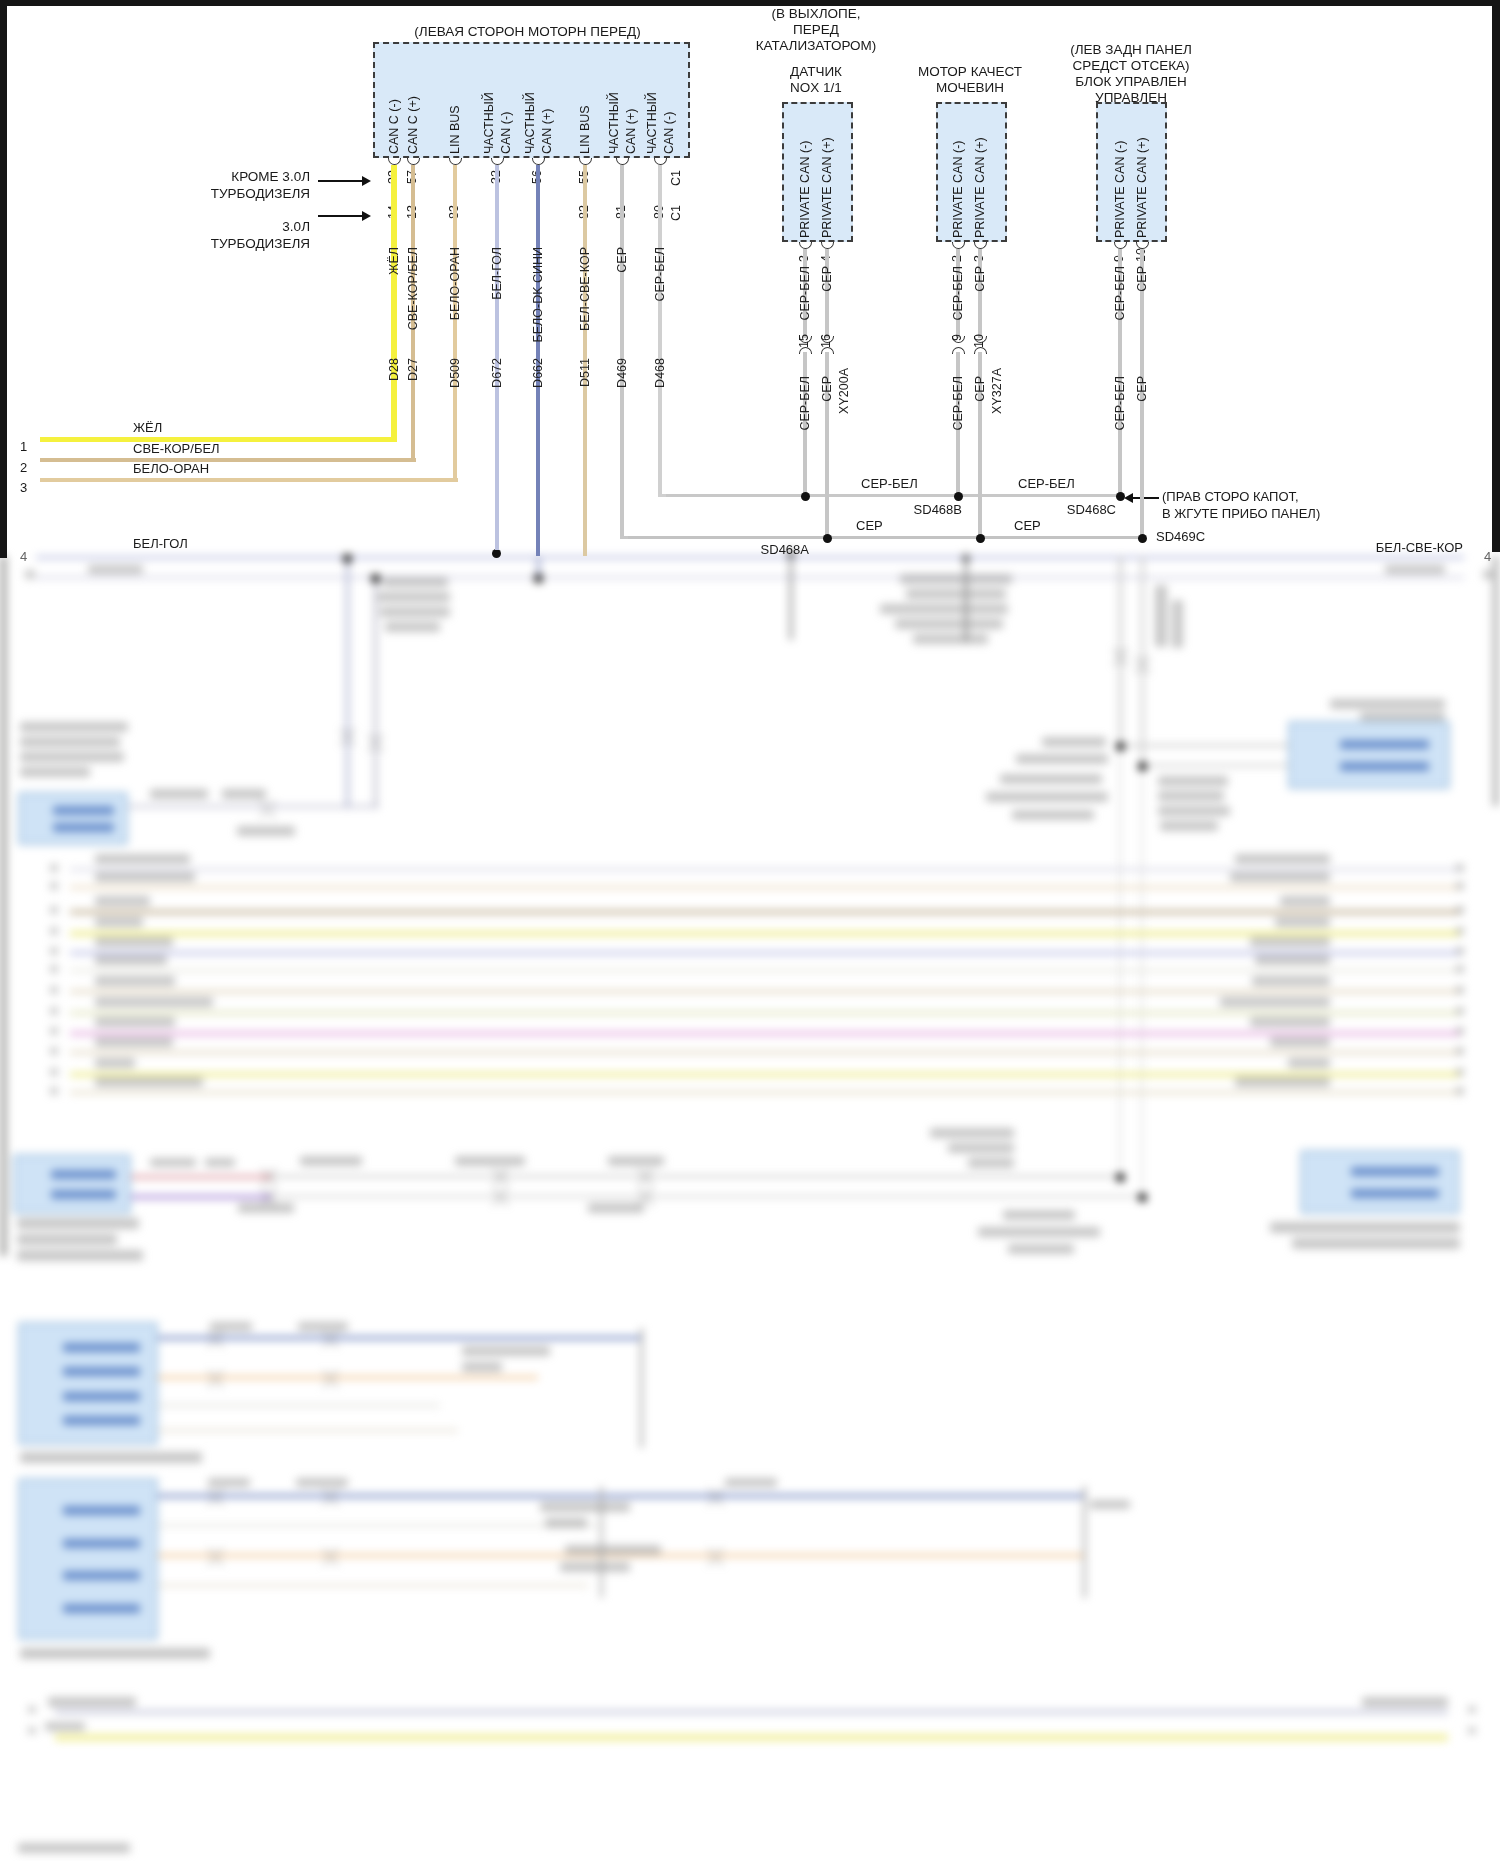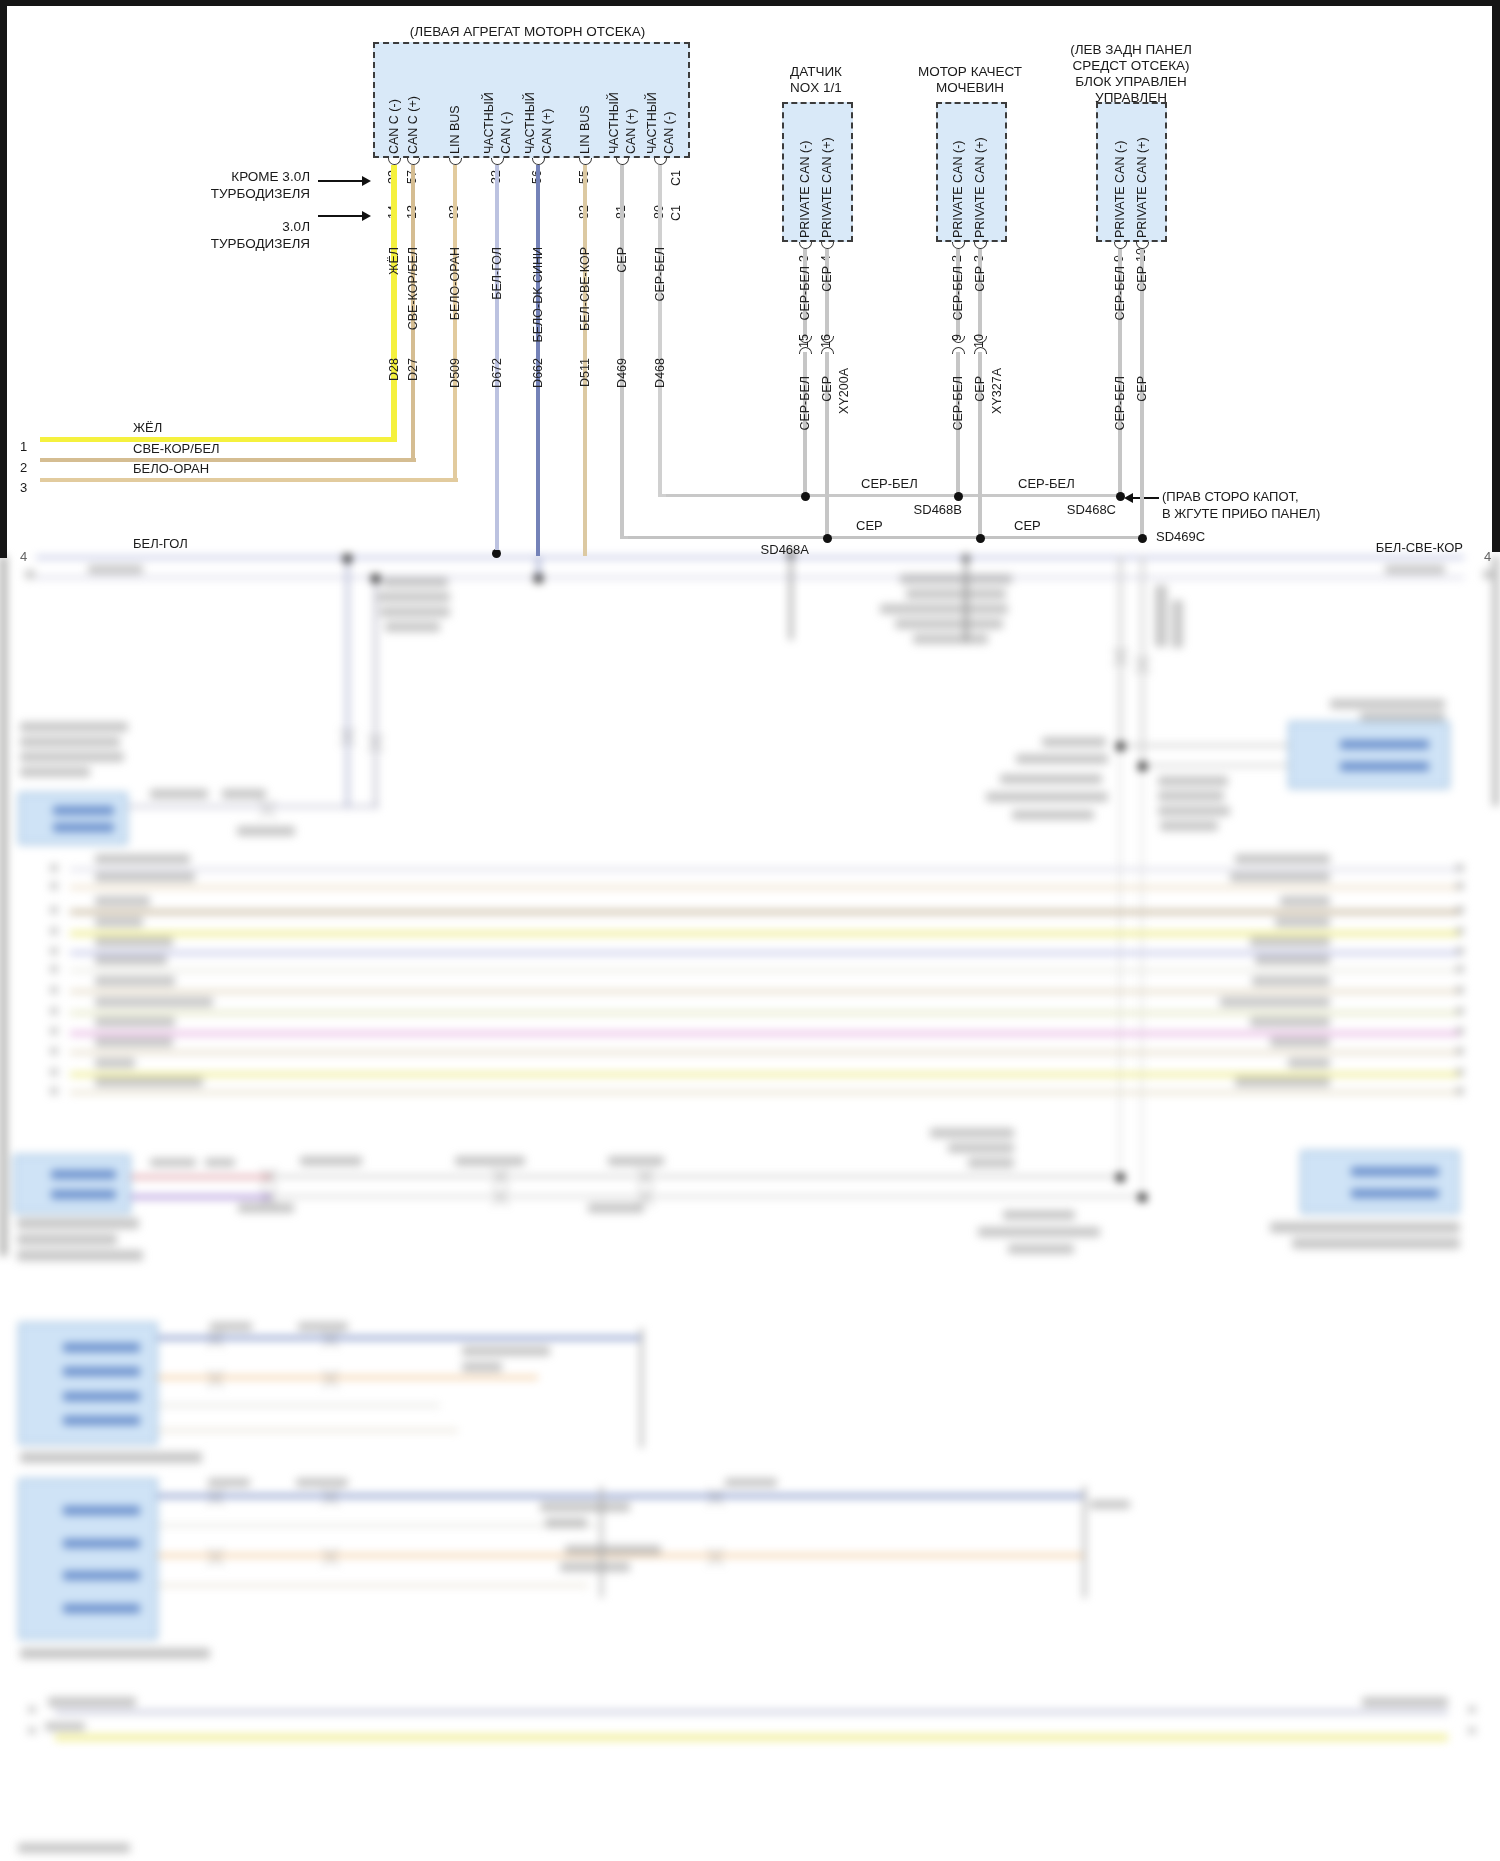--- a/index.html
+++ b/index.html
@@ -263,21 +263,21 @@
       <div class="smudge" style="left: 50px; top: 1087px; width: 8px; height: 8px;"></div>
       <div class="smudge" style="left: 1456px; top: 1087px; width: 8px; height: 8px;"></div>
     </div>
 
   <div id="sharp-layer" class="abs" style="left:0;top:0;width:1500px;height:1861px;">
     <div class="frame top"></div>
     <div class="frame left"></div>
     <div class="frame right"></div>
 
     <div class="cap" id="pcm-cap" style="left:340px;top:6px;width:375px;">
-      <div>(ЛЕВАЯ АГРЕГАТ МОТОРН ОТСЕКА)</div>
+      <div>(ЛЕВАЯ СТОРОН МОТОРН ПЕРЕД)</div>
       <div>БЛОК УПРАВЛ СИЛОВЫ АГРЕГАТ</div>
     </div>
     <div class="dashbox" style="left:373px;top:42px;width:317px;height:116px;"></div>
 
     <div class="lbl" style="left:133px;top:536px;">БЕЛ-ГОЛ</div>
     <div class="lbl" style="left:20px;top:549px;color:#666;">4</div>
     <div class="dot" style="left:492px;top:549px;"></div>
     <div class="lbl right" style="left:1330px;top:540px;width:133px;">БЕЛ-СВЕ-КОР</div>
     <div class="lbl" style="left:1484px;top:549px;color:#666;">4</div>
 
@@ -356,20 +356,21 @@
       <div class="vt end" style="left: 652px; top: 358px; color: rgb(34, 34, 34);">D468</div>
       <div class="hline" style="left: 658px; top: 494px; width: 8px; height: 3px; background: rgb(208, 208, 208);"></div>
       <div class="vt end" style="left: 668px; top: 170px;">C1</div>
       <div class="vt end" style="left: 668px; top: 205px;">C1</div>
       <div class="cap right" style="left: 150px; top: 168px; width: 160px; text-align: right;"><div>КРОМЕ 3.0Л</div><div>ТУРБОДИЗЕЛЯ</div></div>
       <div class="hline" style="left: 318px; top: 180px; width: 46px; height: 2px; background: rgb(17, 17, 17);"></div>
       <div class="tri-r" style="left: 362px; top: 176px;"></div>
       <div class="cap right" style="left: 150px; top: 218px; width: 160px; text-align: right;"><div>3.0Л</div><div>ТУРБОДИЗЕЛЯ</div></div>
       <div class="hline" style="left: 318px; top: 215px; width: 46px; height: 2px; background: rgb(17, 17, 17);"></div>
       <div class="tri-r" style="left: 362px; top: 211px;"></div>
+      <div class="cap" style="left: 696px; top: 6px; width: 240px; line-height: 16px;"><div>(В ВЫХЛОПЕ,</div><div>ПЕРЕД</div><div>КАТАЛИЗАТОРОМ)</div></div>
       <div class="cap" style="left: 696px; top: 64px; width: 240px; line-height: 16px;"><div>ДАТЧИК</div><div>NOX 1/1</div></div>
       <div class="dashbox" style="left: 782px; top: 102px; width: 71px; height: 140px;"></div>
       <div class="vt" style="left: 797px; top: 238px;">PRIVATE CAN (-)</div>
       <div class="hook" style="left: 799px; top: 242px;"></div>
       <div class="vt" style="left: 796px; top: 262px;">3</div>
       <div class="vline" style="left: 803px; top: 249px; width: 3.5px; height: 248px; background: rgb(198, 198, 198);"></div>
       <div class="vt end" style="left: 797px; top: 266px; color: rgb(34, 34, 34);">СЕР-БЕЛ</div>
       <div class="vt end" style="left: 797px; top: 376px; color: rgb(34, 34, 34);">СЕР-БЕЛ</div>
       <div class="vt" style="left: 819px; top: 238px;">PRIVATE CAN (+)</div>
       <div class="hook" style="left: 821px; top: 242px;"></div>

